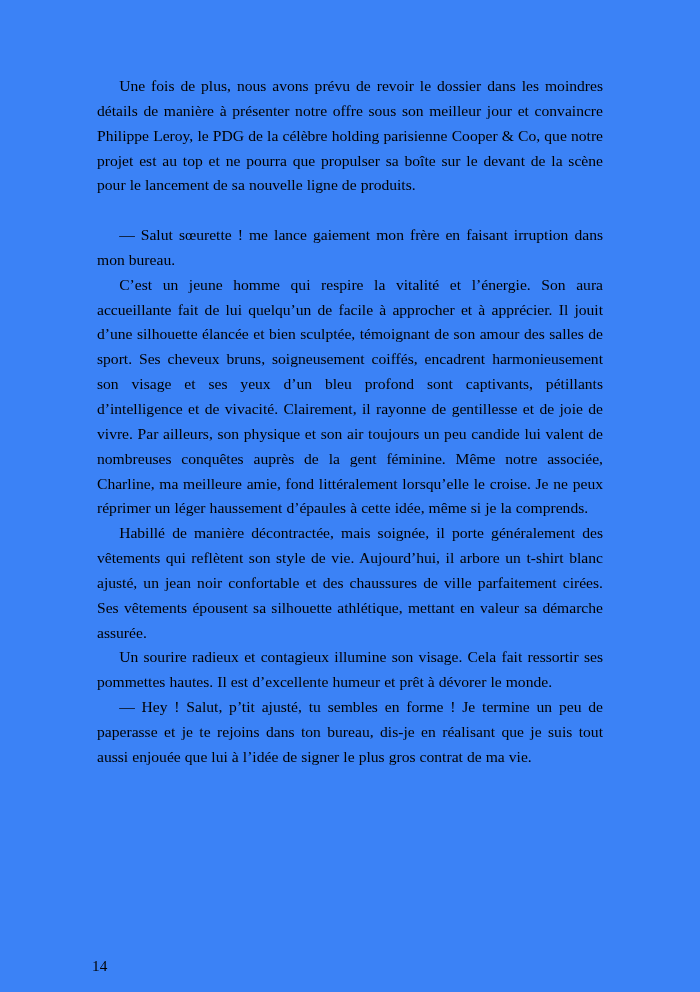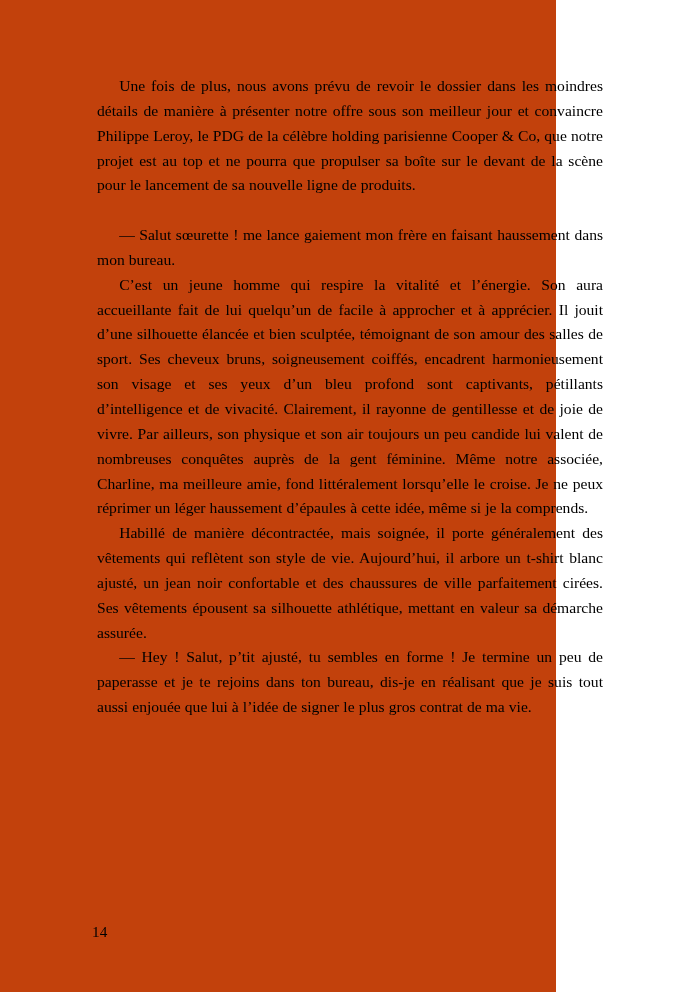--- a/index.html
+++ b/index.html
@@ -15,23 +15,23 @@
     overflow: hidden;
     font-family: "Liberation Serif", "DejaVu Serif", serif;
     color: #000000;
     -webkit-font-smoothing: antialiased;
   }
 
   .page {
     position: absolute;
     left: 0;
     top: 0;
-    width: 556px;
+    width: 700px;
     height: 992px;
-    background: #c2410c;
+    background: #3b82f6;
   }
 
   .text-block {
     position: absolute;
     left: 97px;
     top: 74px;
     width: 506px;
   }
 
   .para {
@@ -53,41 +53,42 @@
   }
 
   
   .para.dialogue {
     text-indent: 1.42em;
   }
 
   .folio {
     position: absolute;
     left: 92px;
-    top: 924px;
+    top: 958px;
     font-size: 15.2px;
     line-height: 1;
     letter-spacing: 0.01em;
   }
 </style>
 </head>
 <body>
 
 <div class="page">
 
   <div class="text-block">
 
     <p class="para gap-after">Une fois de plus, nous avons prévu de revoir le dossier dans les moindres détails de manière à présenter notre offre sous son meilleur jour et convaincre Philippe Leroy, le PDG de la célèbre holding parisienne Cooper &amp; Co, que notre projet est au top et ne pourra que propulser sa boîte sur le devant de la scène pour le lancement de sa nouvelle ligne de produits.</p>
 
-    <p class="para dialogue">— Salut sœurette ! me lance gaiement mon frère en faisant haussement dans mon bureau.</p>
+    <p class="para dialogue">— Salut sœurette ! me lance gaiement mon frère en faisant irruption dans mon bureau.</p>
 
     <p class="para">C’est un jeune homme qui respire la vitalité et l’énergie. Son aura accueillante fait de lui quelqu’un de facile à approcher et à apprécier. Il jouit d’une silhouette élancée et bien sculptée, témoignant de son amour des salles de sport. Ses cheveux bruns, soigneusement coiffés, encadrent harmonieusement son visage et ses yeux d’un bleu profond sont captivants, pétillants d’intelligence et de vivacité. Clairement, il rayonne de gentillesse et de joie de vivre. Par ailleurs, son physique et son air toujours un peu candide lui valent de nombreuses conquêtes auprès de la gent féminine. Même notre associée, Charline, ma meilleure amie, fond littéralement lorsqu’elle le croise. Je ne peux réprimer un léger haussement d’épaules à cette idée, même si je la comprends.</p>
 
     <p class="para">Habillé de manière décontractée, mais soignée, il porte généralement des vêtements qui reflètent son style de vie. Aujourd’hui, il arbore un t-shirt blanc ajusté, un jean noir confortable et des chaussures de ville parfaitement cirées. Ses vêtements épousent sa silhouette athlétique, mettant en valeur sa démarche assurée.</p>
 
+    <p class="para">Un sourire radieux et contagieux illumine son visage. Cela fait ressortir ses pommettes hautes. Il est d’excellente humeur et prêt à dévorer le monde.</p>
 
     <p class="para dialogue">— Hey ! Salut, p’tit ajusté, tu sembles en forme ! Je termine un peu de paperasse et je te rejoins dans ton bureau, dis-je en réalisant que je suis tout aussi enjouée que lui à l’idée de signer le plus gros contrat de ma vie.</p>
 
   </div>
 
   <div class="folio">14</div>
 
 </div>
 
 </body></html>

